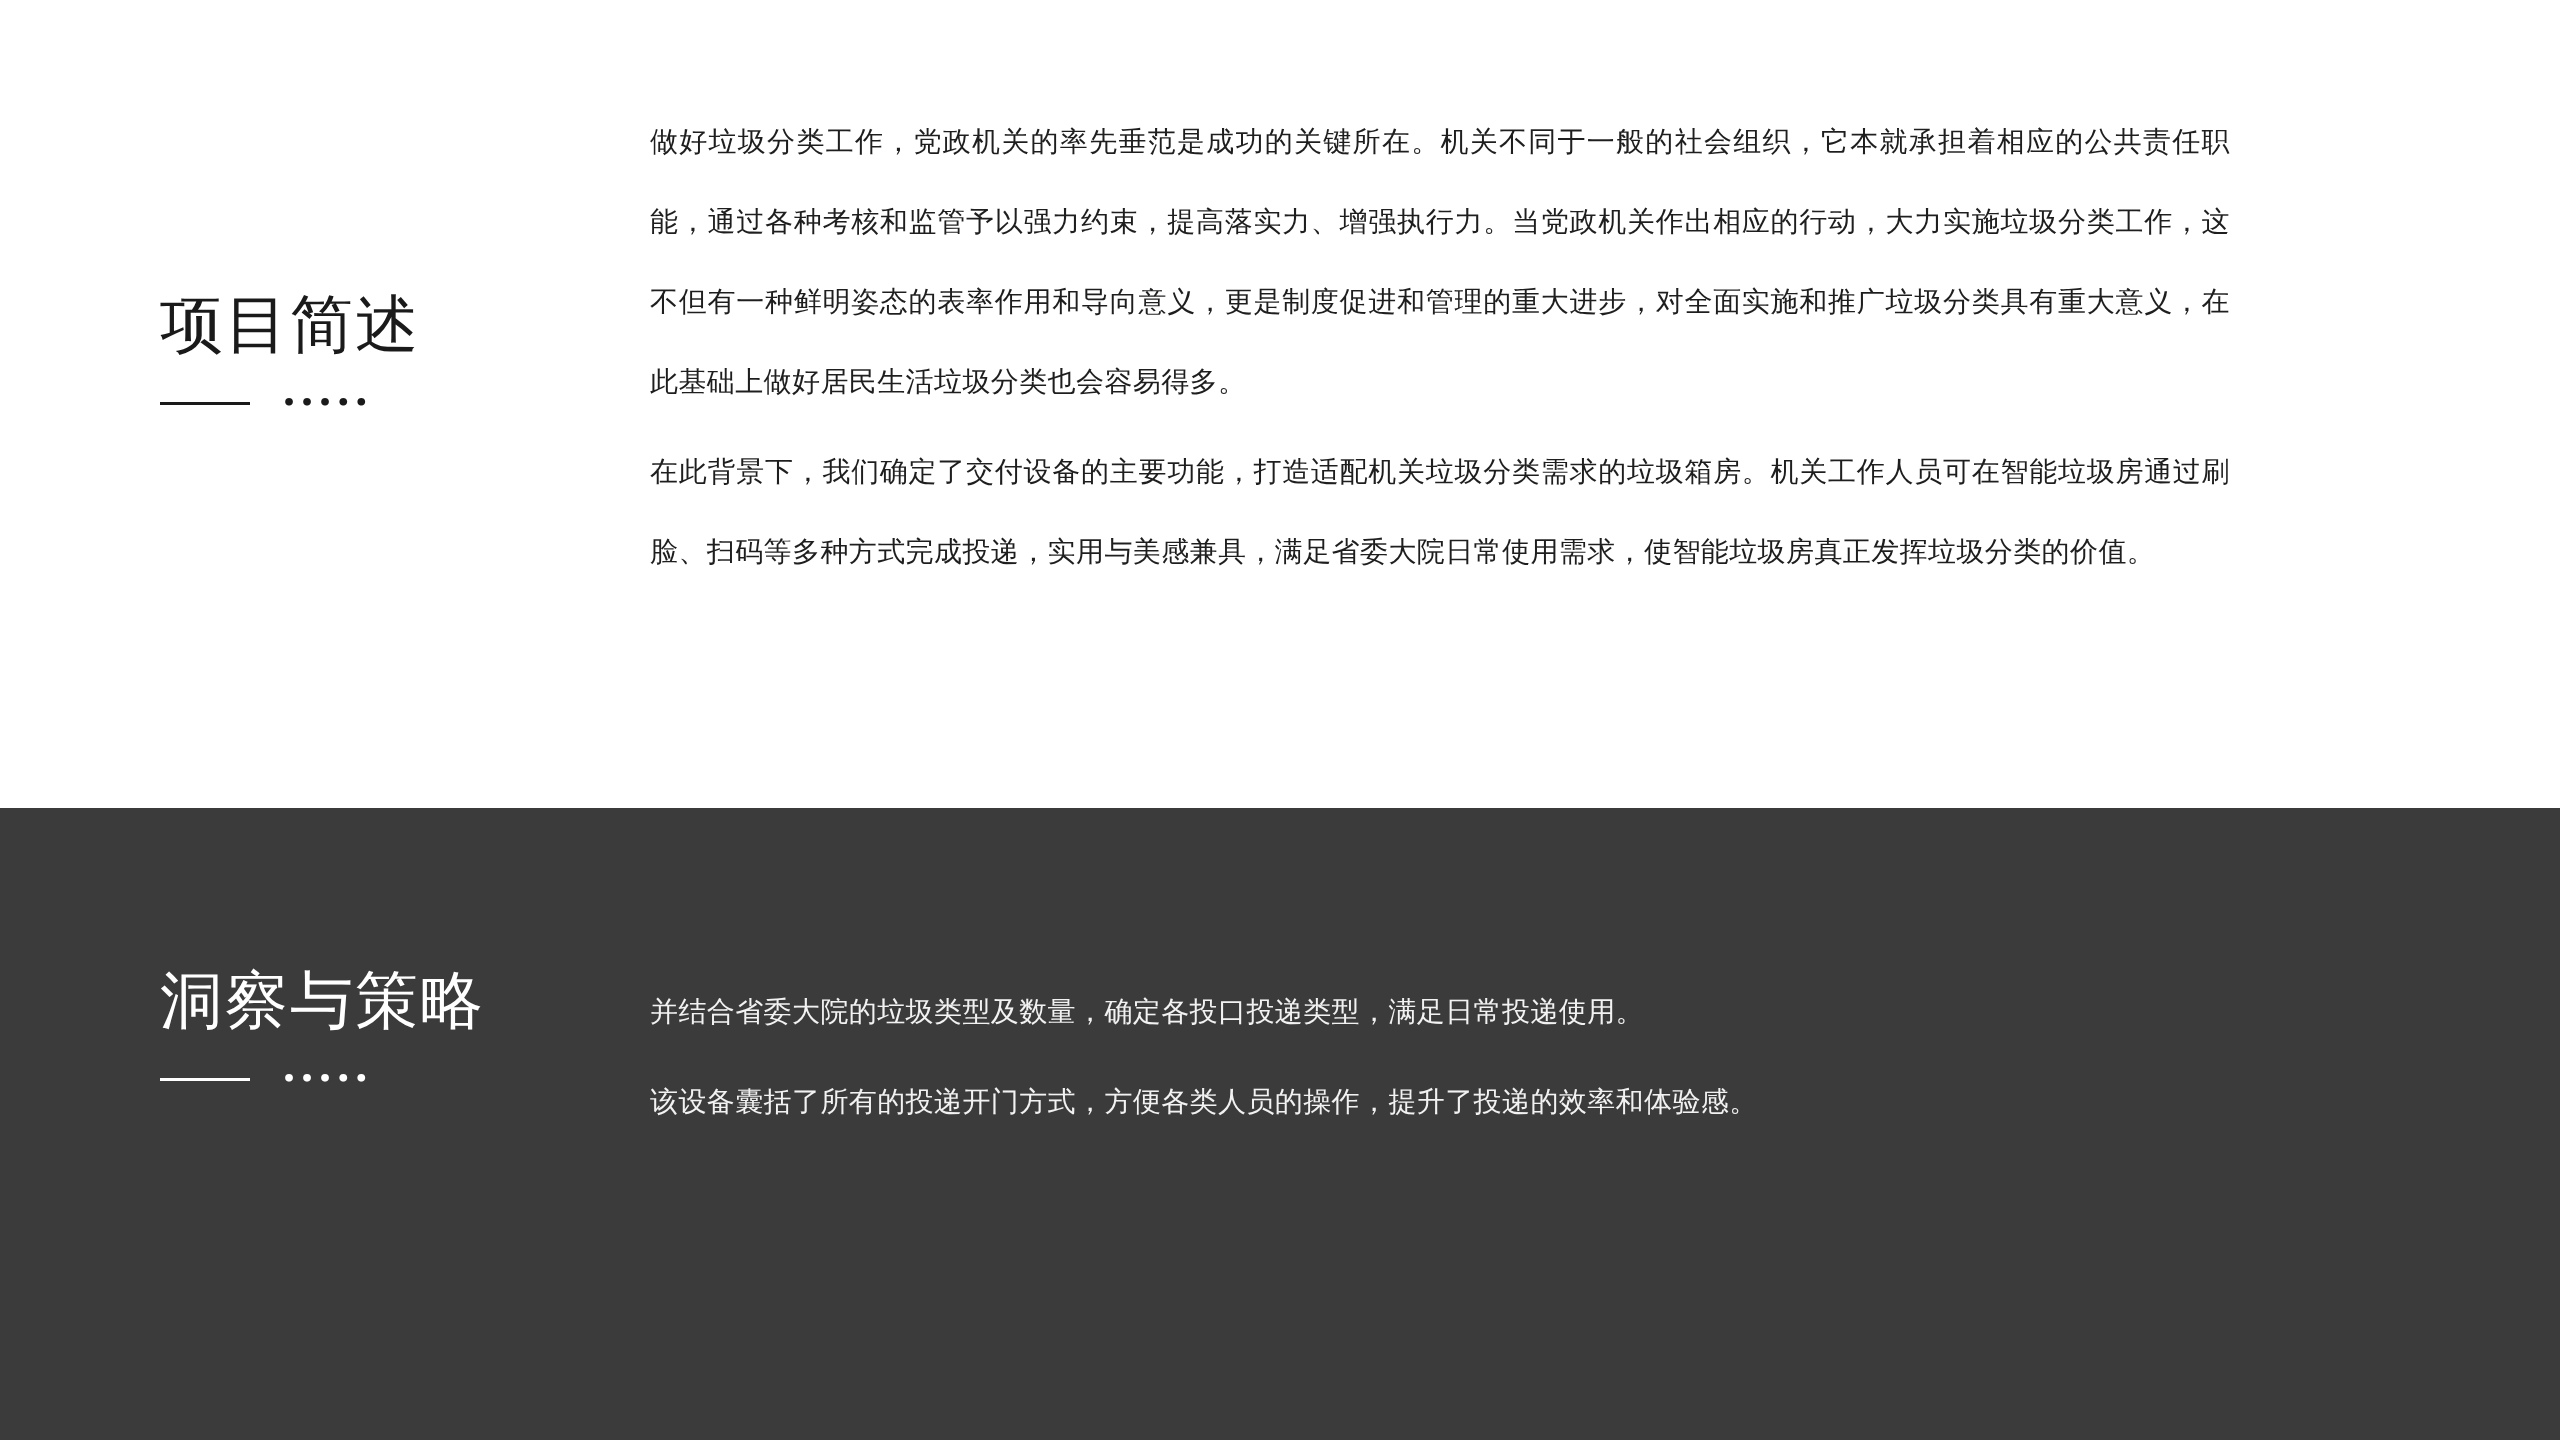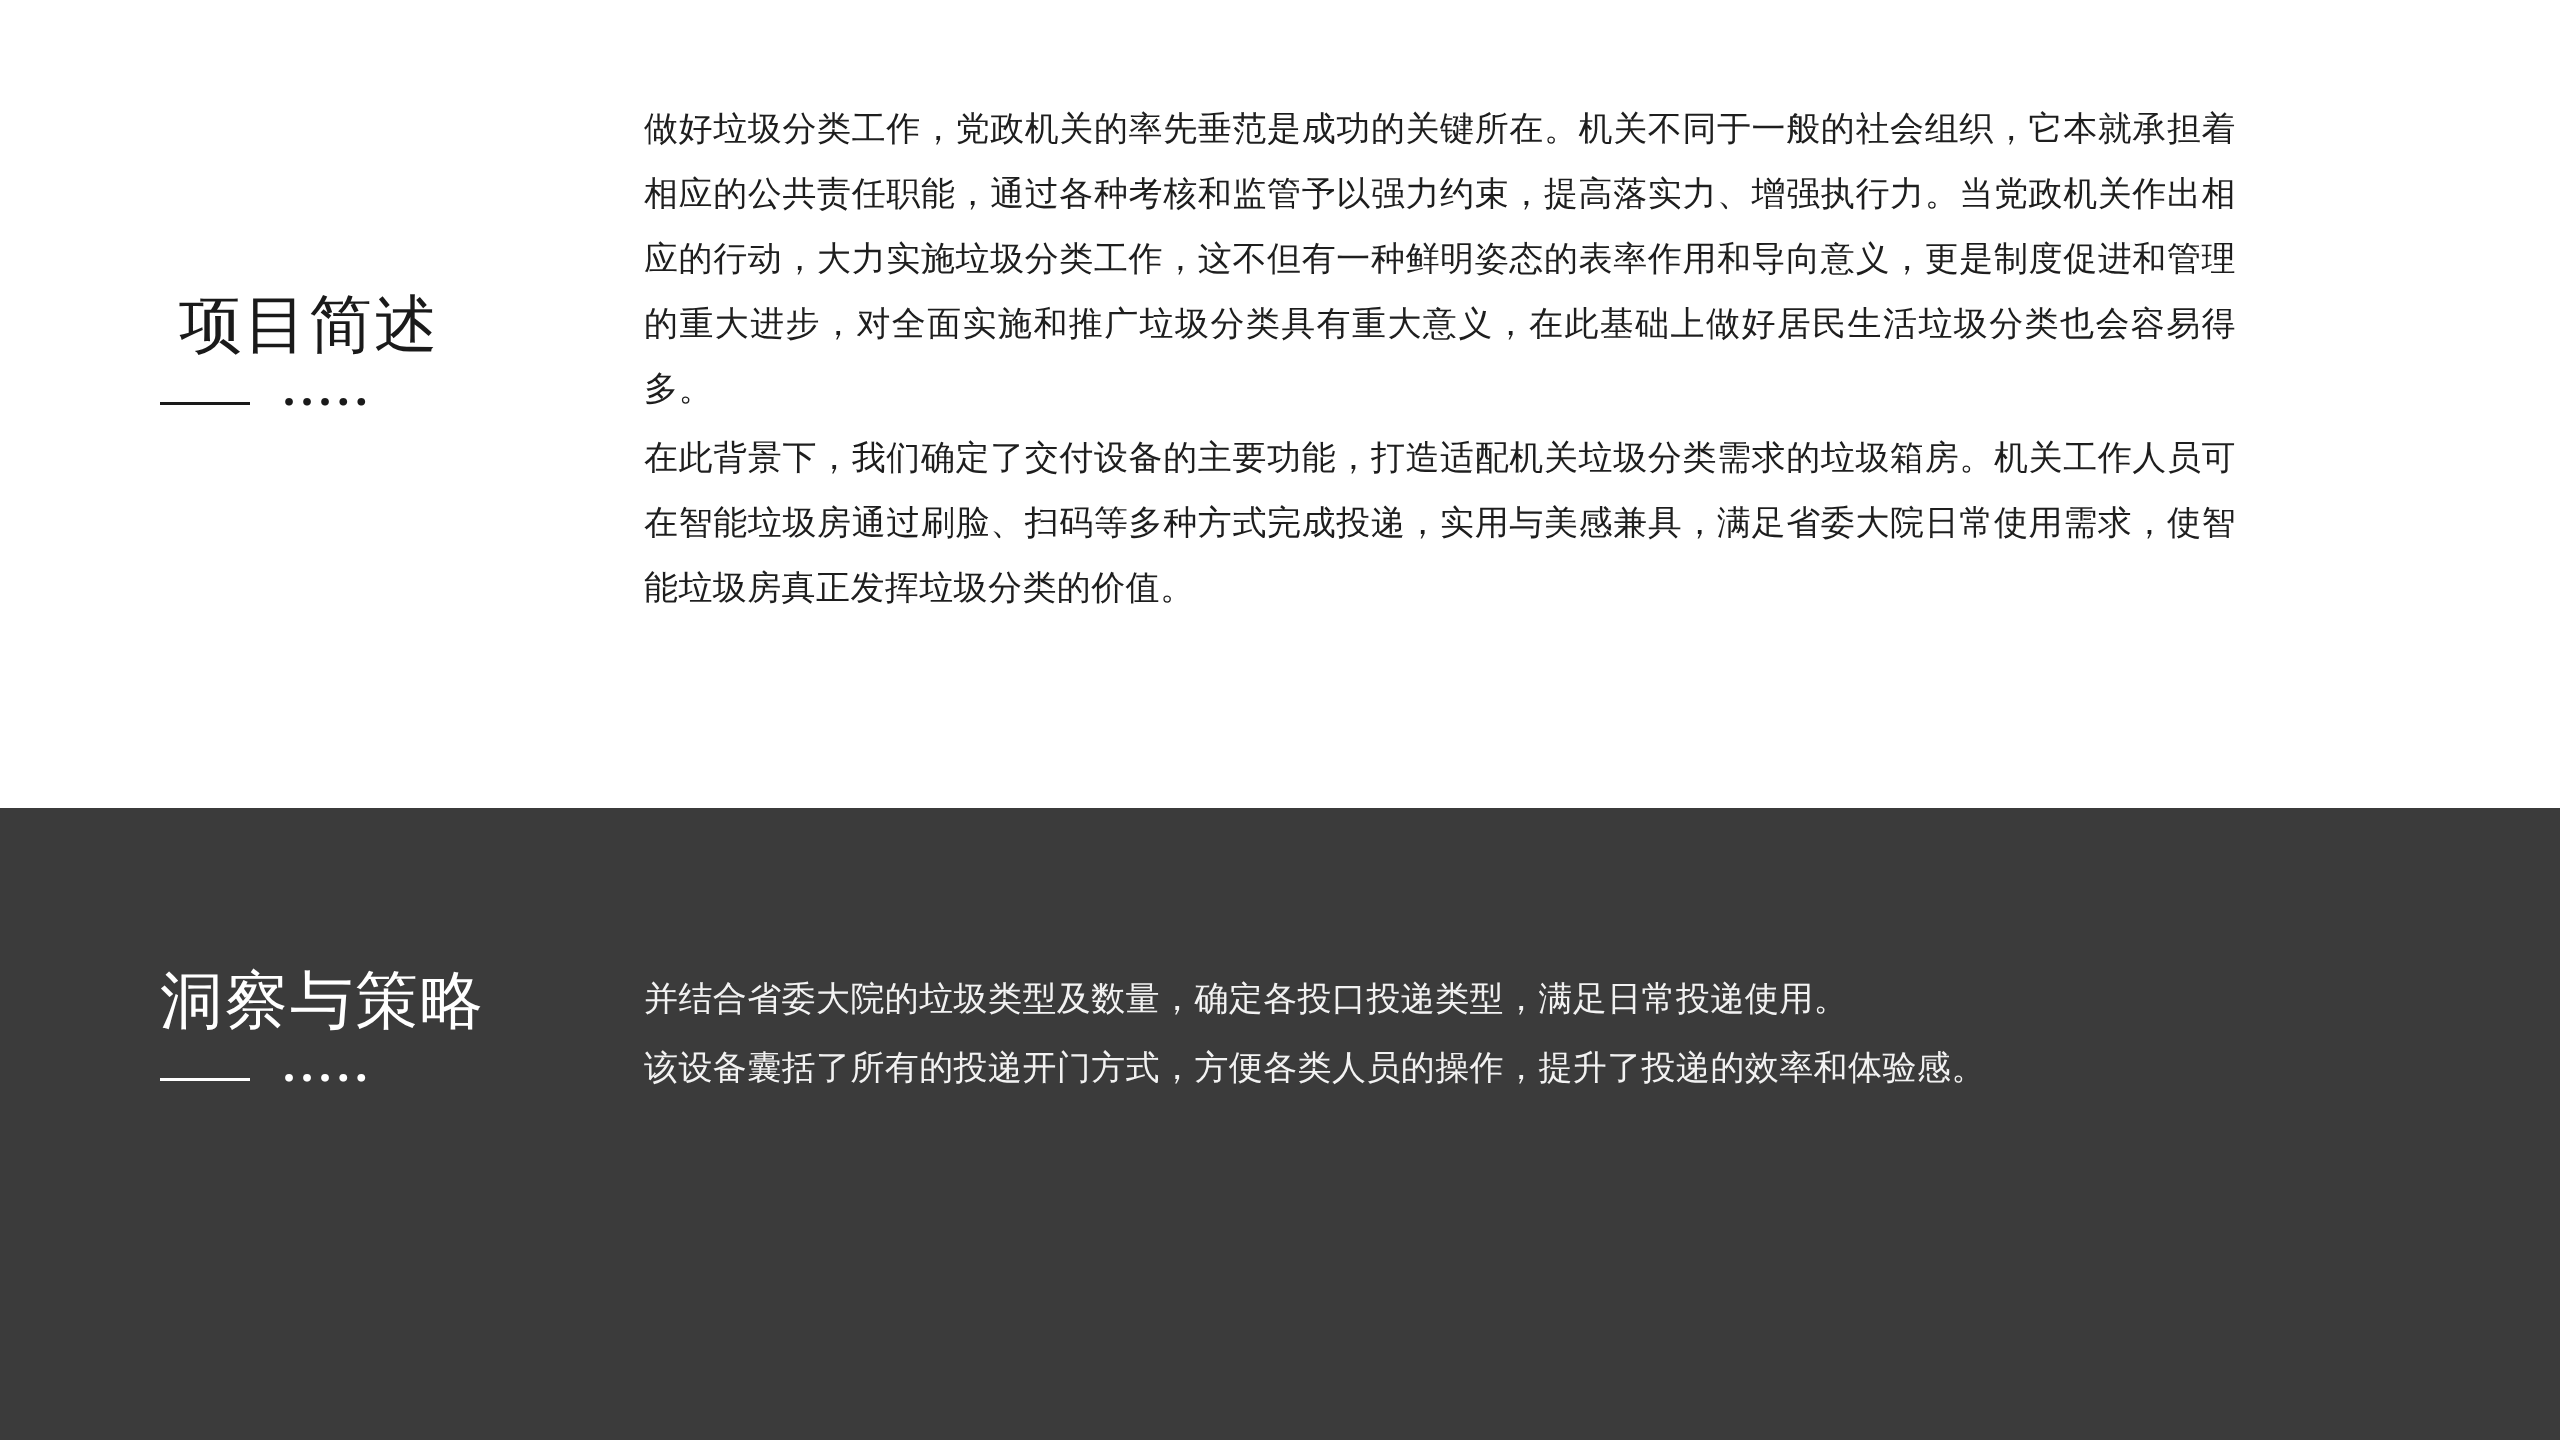--- a/index.html
+++ b/index.html
@@ -64,39 +64,39 @@
   }
   .rule-dots {
     margin-left: 32px;
     letter-spacing: 4px;
     font-size: 22px;
     line-height: 10px;
     font-weight: 700;
     font-family: "DejaVu Sans", sans-serif;
   }
 
-  .heading-light .heading-title { color: #1a1a1a; margin-left: 19px; }
+  .heading-light .heading-title { color: #1a1a1a; }
   .heading-light .rule-line { background: #1a1a1a; }
   .heading-light .rule-dots { color: #1a1a1a; }
 
   .heading-dark .heading-title { color: #ffffff; }
   .heading-dark .rule-line { background: #ffffff; }
   .heading-dark .rule-dots { color: #ffffff; }
 
   
   .body-block {
     position: absolute;
   }
   .para {
-    font-size: 34px;
-    line-height: 65px;
+    font-size: 28px;
+    line-height: 80px;
     letter-spacing: 0.4px;
     text-align: justify;
     text-justify: inter-ideograph;
-    margin: 4px;
+    margin: 10px;
   }
   .body-light .para { color: #1e1e1e; }
   .body-dark .para { color: #f2f2f2; }
 
   
   #h1 { left: 160px; top: 290px; }
   #b1 { left: 640px; top: 92px;  width: 1600px; }
 
   #h2 { left: 160px; top: 966px; }
   #b2 { left: 640px; top: 962px;  width: 1630px; }

